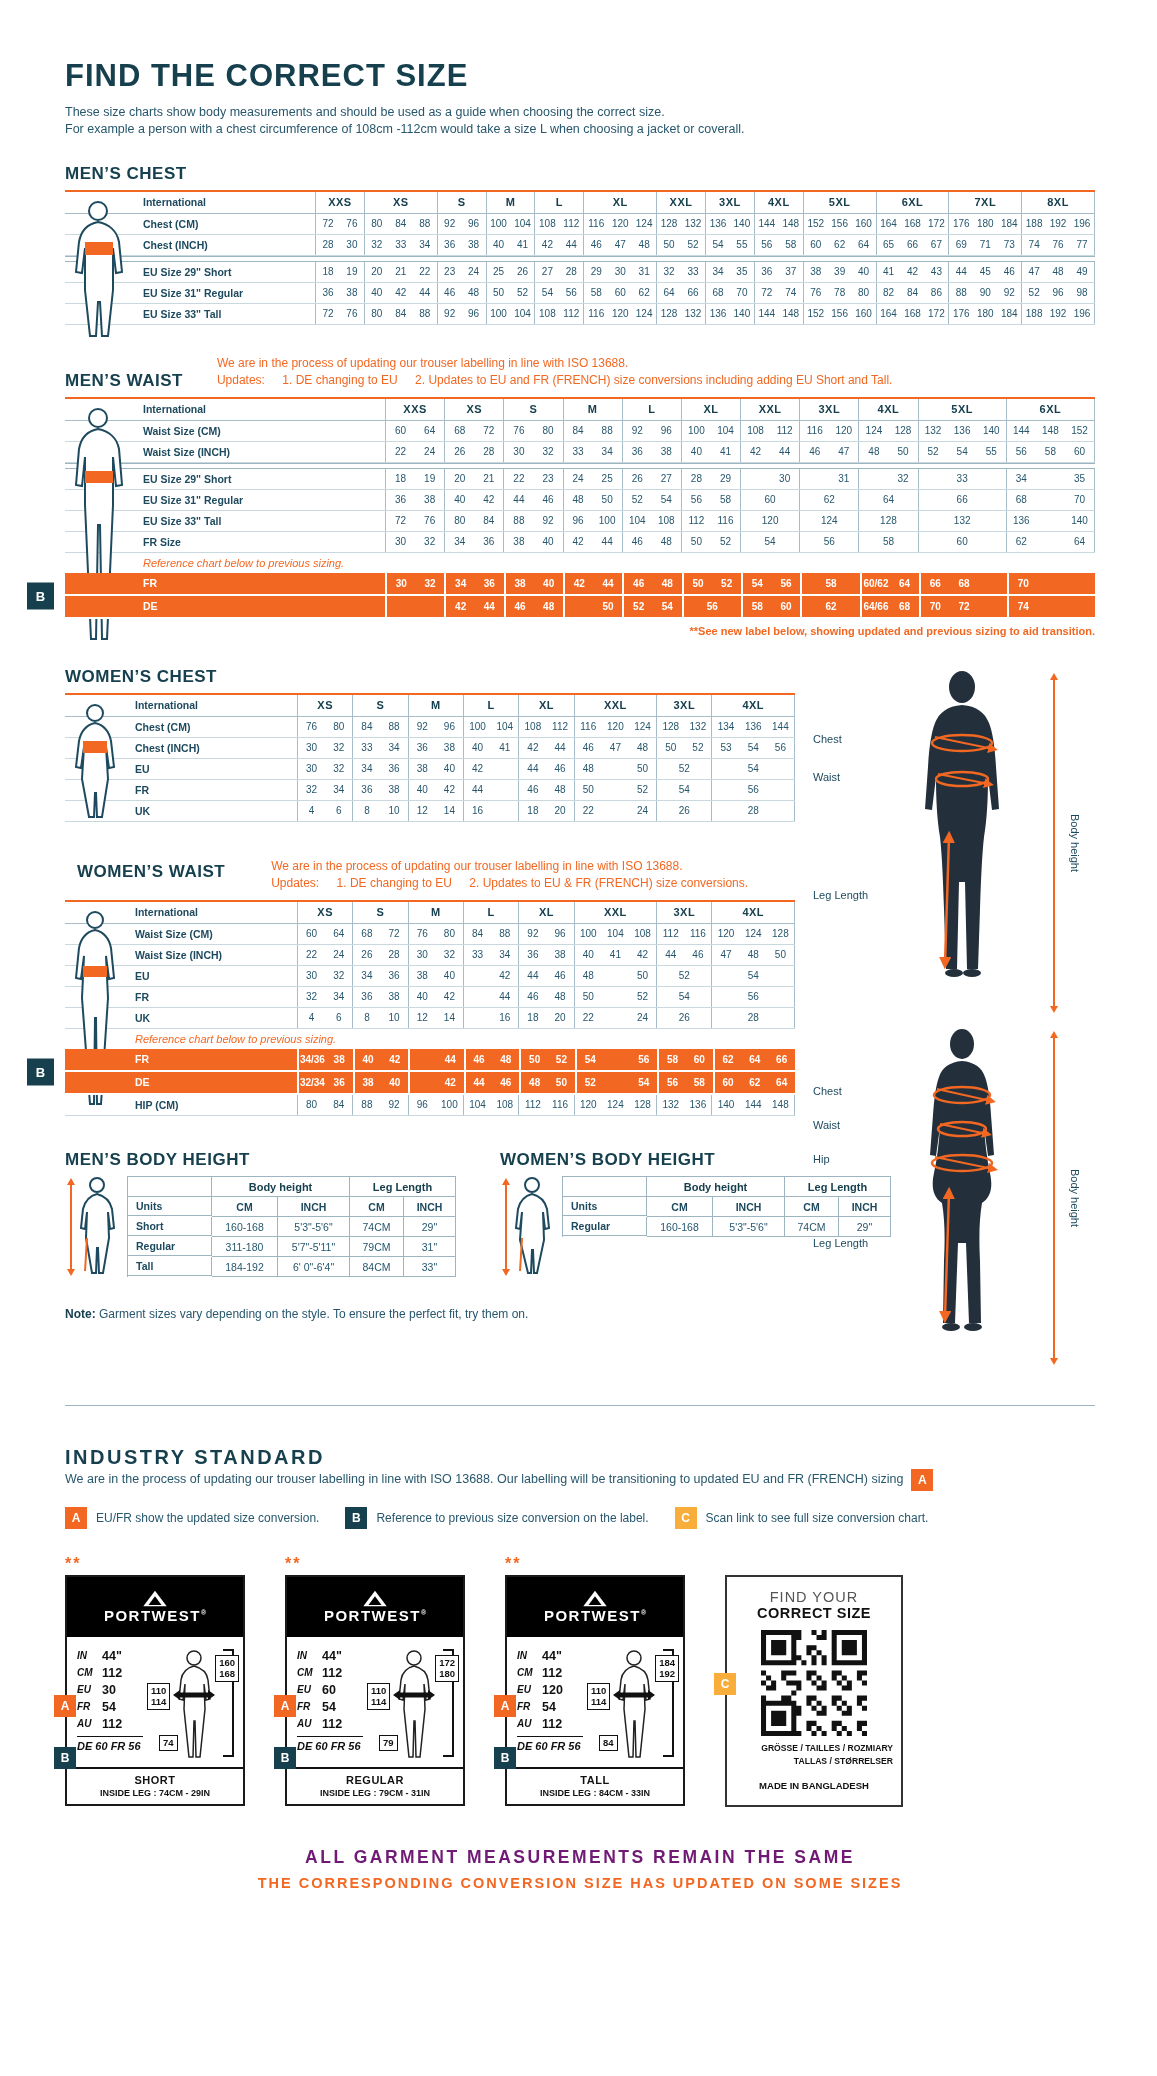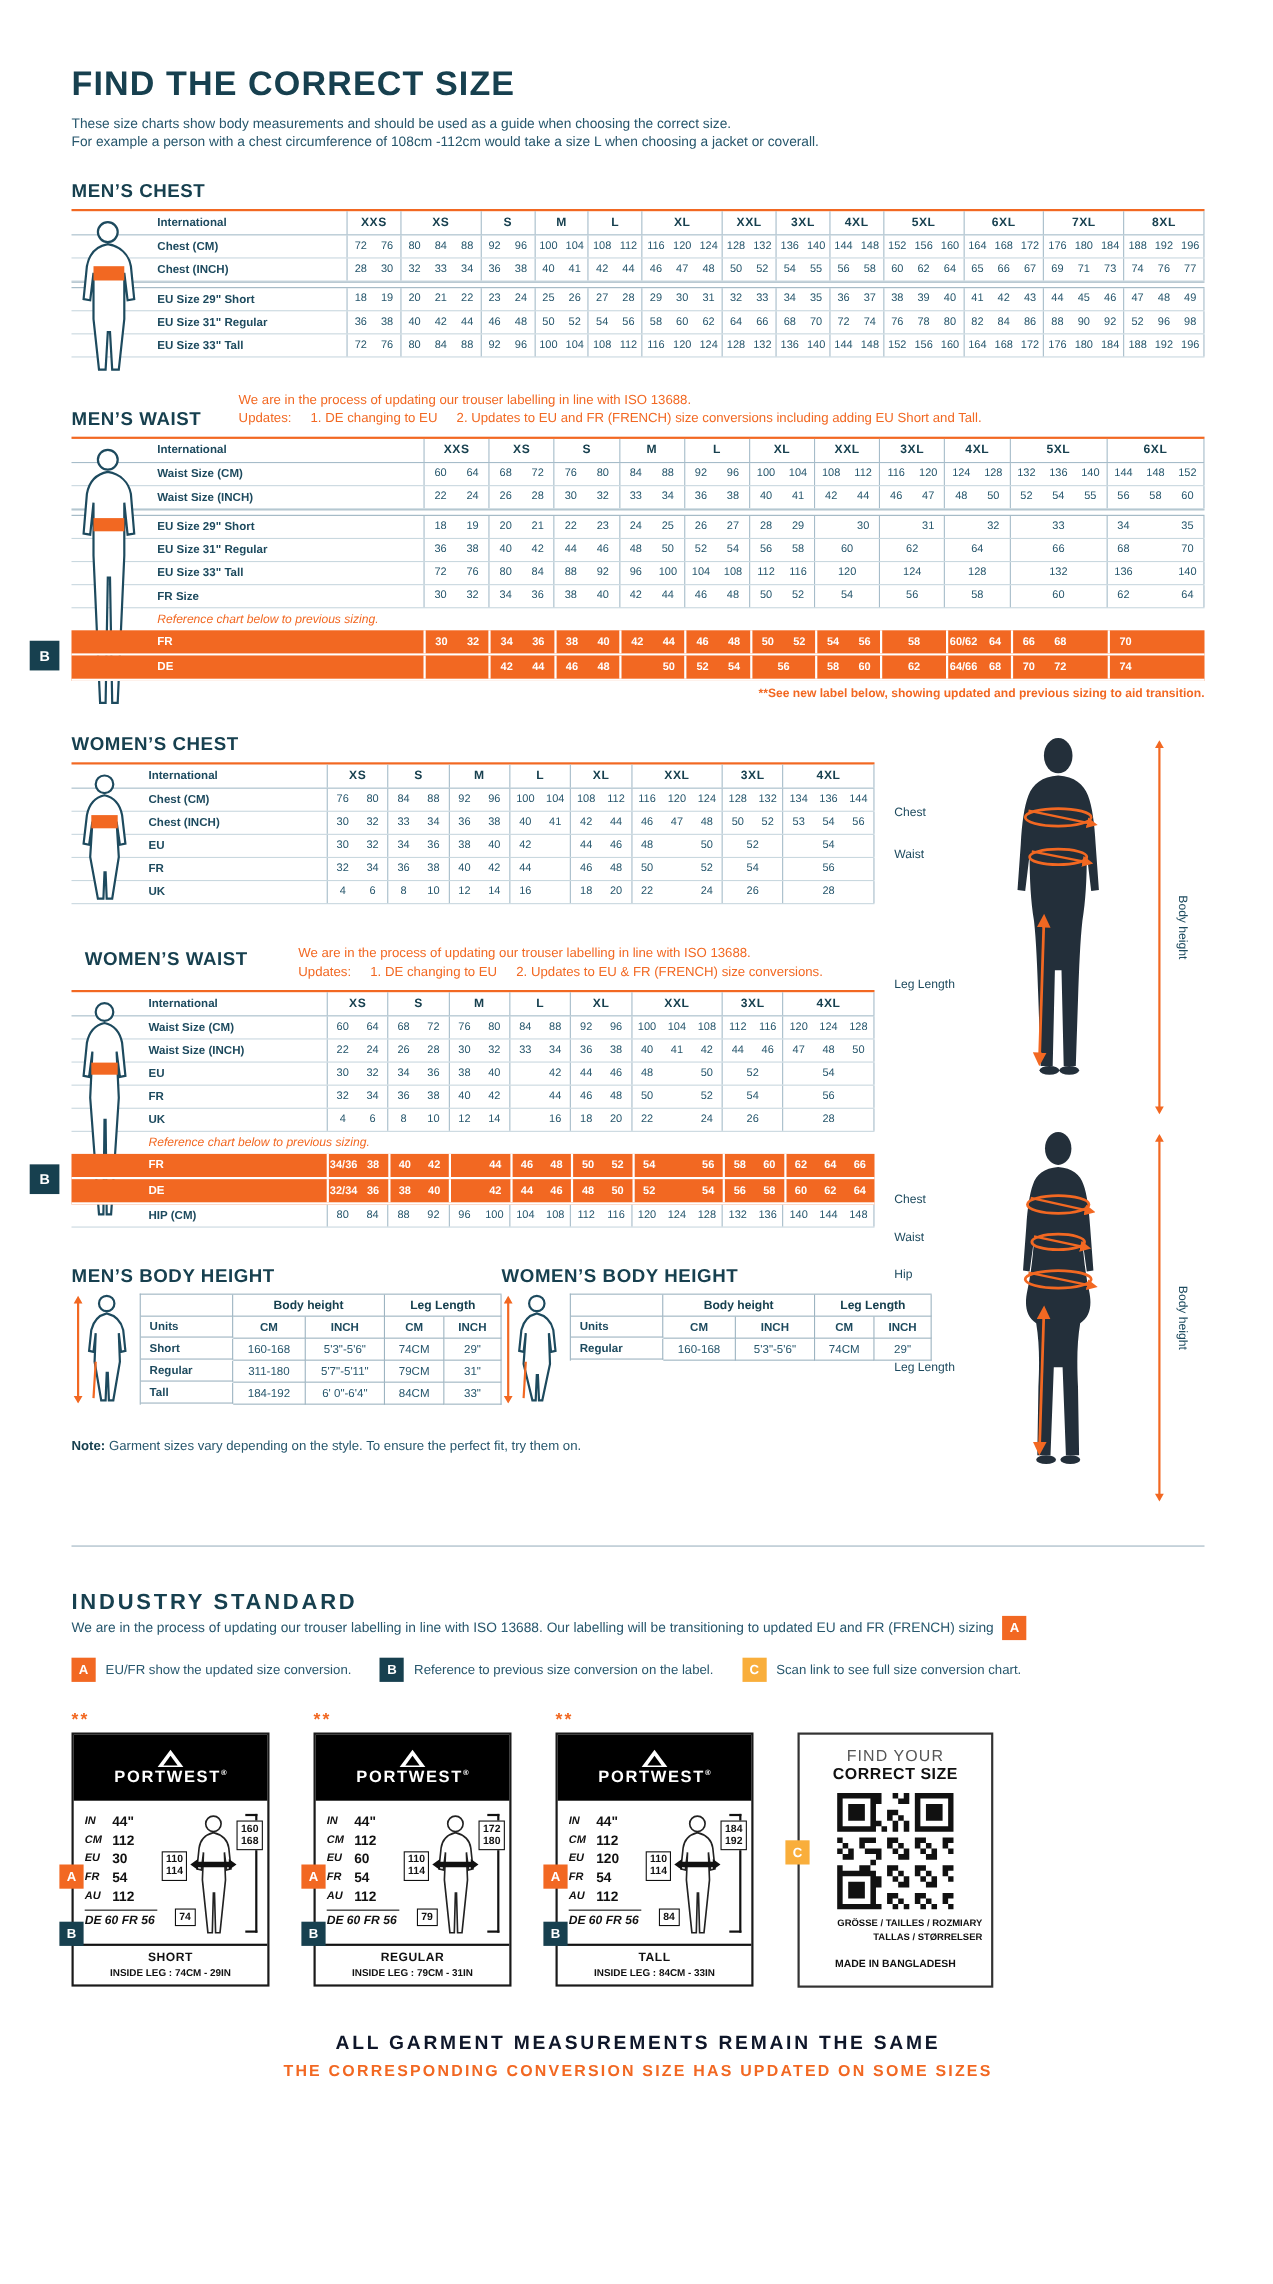--- a/index.html
+++ b/index.html
@@ -29,21 +29,21 @@
   .tfoot{ text-align:right;color:#f26822;font-size:11px;font-weight:600;margin-top:6px;}
   .secthead{display:flex;align-items:flex-end;gap:34px;margin-bottom:6px;}
   .tnote{font-size:12px;line-height:17px;color:#f26822;padding-bottom:2px;}
   .tnote .nb{font-weight:400;}
   .tnote .spc{margin-left:14px;}
   
   .midwrap{display:flex;gap:18px;margin-top:30px;}
   .midleft{flex:1;min-width:0;}
   .midright{width:282px;position:relative;}
   
-  .heightsrow{display:flex;margin-top:34px;}
+  .heightsrow{display:flex;gap:44px;margin-top:34px;}
   .hwrap{display:flex;gap:10px;}
   .htable{display:grid;grid-template-columns:84px 66px 72px 54px 52px;border-left:1px solid #9db4c1;border-top:1px solid #9db4c1;height:max-content;}
   .hc{border-right:1px solid #9db4c1;border-bottom:1px solid #9db4c1;display:flex;align-items:center;justify-content:center;font-size:10.5px;color:#27576d;height:19px;white-space:nowrap;}
   .hc.hg{font-weight:800;color:#17404f;font-size:11px;}
   .hc.hl{justify-content:flex-start;padding-left:8px;font-weight:bold;color:#1d4a5e;box-sizing:border-box;}
   .hc.hh{font-weight:bold;color:#1d4a5e;}
   
   .notep{margin-top:30px;font-size:12px;color:#27576d;}
   .notep b{color:#17404f;}
   
@@ -93,21 +93,21 @@
   .b-a{background:#f26822;}
   .b-b{background:#17404f;}
   .b-c{background:#f9ae3b;}
   .qrcard{width:158px;border:2px solid #333;position:relative;padding:12px 8px 10px;text-align:center;background:#fff;}
   .qfind{font-size:14.5px;color:#555;letter-spacing:1px;}
   .qcorrect{font-size:14.5px;font-weight:800;color:#111;letter-spacing:.5px;}
   .qrsvg{width:106px;height:106px;margin:9px auto 6px;display:block;}
   .qlang{font-size:8.6px;font-weight:800;color:#111;line-height:13px;text-align:right;}
   .qmade{font-size:9.5px;font-weight:800;color:#111;margin-top:12px;margin-bottom:4px;}
   
-  .f1{margin-top:40px;text-align:center;color:#0f172a;font-weight:800;font-size:17.5px;letter-spacing:2.5px;}
+  .f1{margin-top:40px;text-align:center;color:#701a75;font-weight:800;font-size:17.5px;letter-spacing:2.5px;}
   .f2{text-align:center;color:#f26822;font-weight:700;font-size:14.5px;letter-spacing:2px;margin-top:7px;}
 </style>
 </head>
 <body>
 
 <div class="page">
 
   <h1>FIND THE CORRECT SIZE</h1>
   <div class="sub">These size charts show body measurements and should be used as a guide when choosing the correct size.</div>
   <div class="sub">For example a person with a chest circumference of 108cm -112cm would take a size L when choosing a jacket or coverall.</div>

